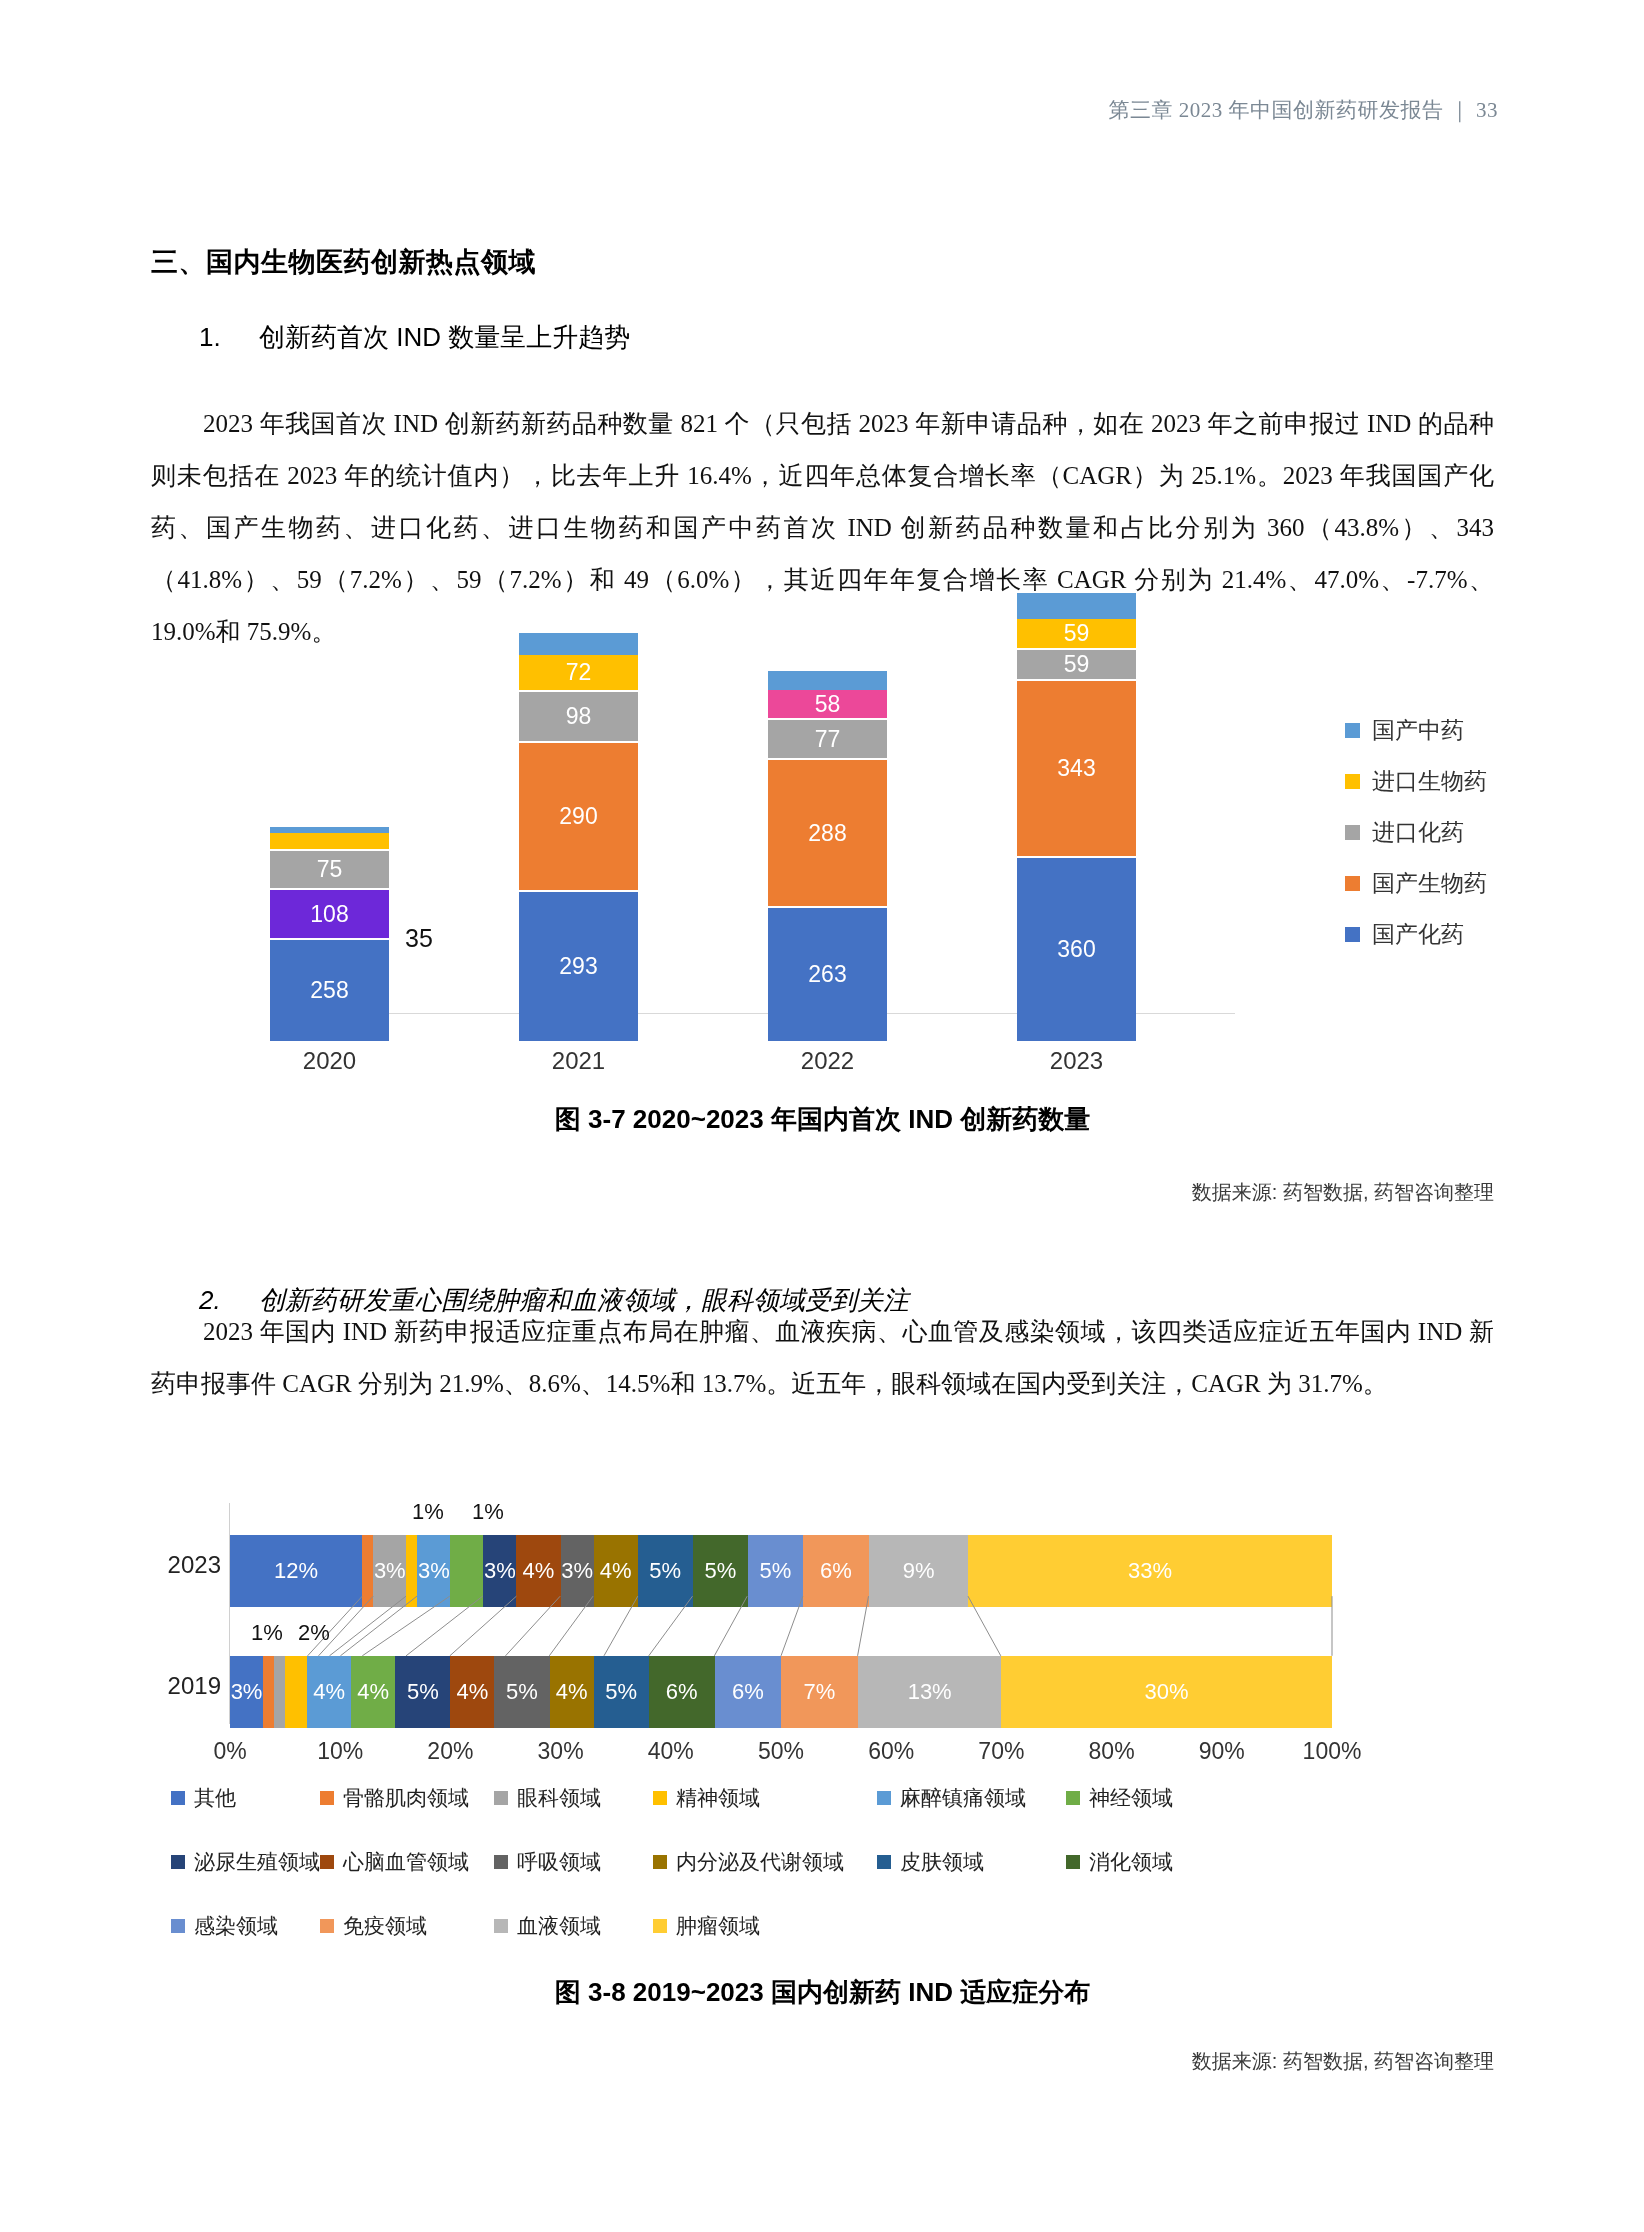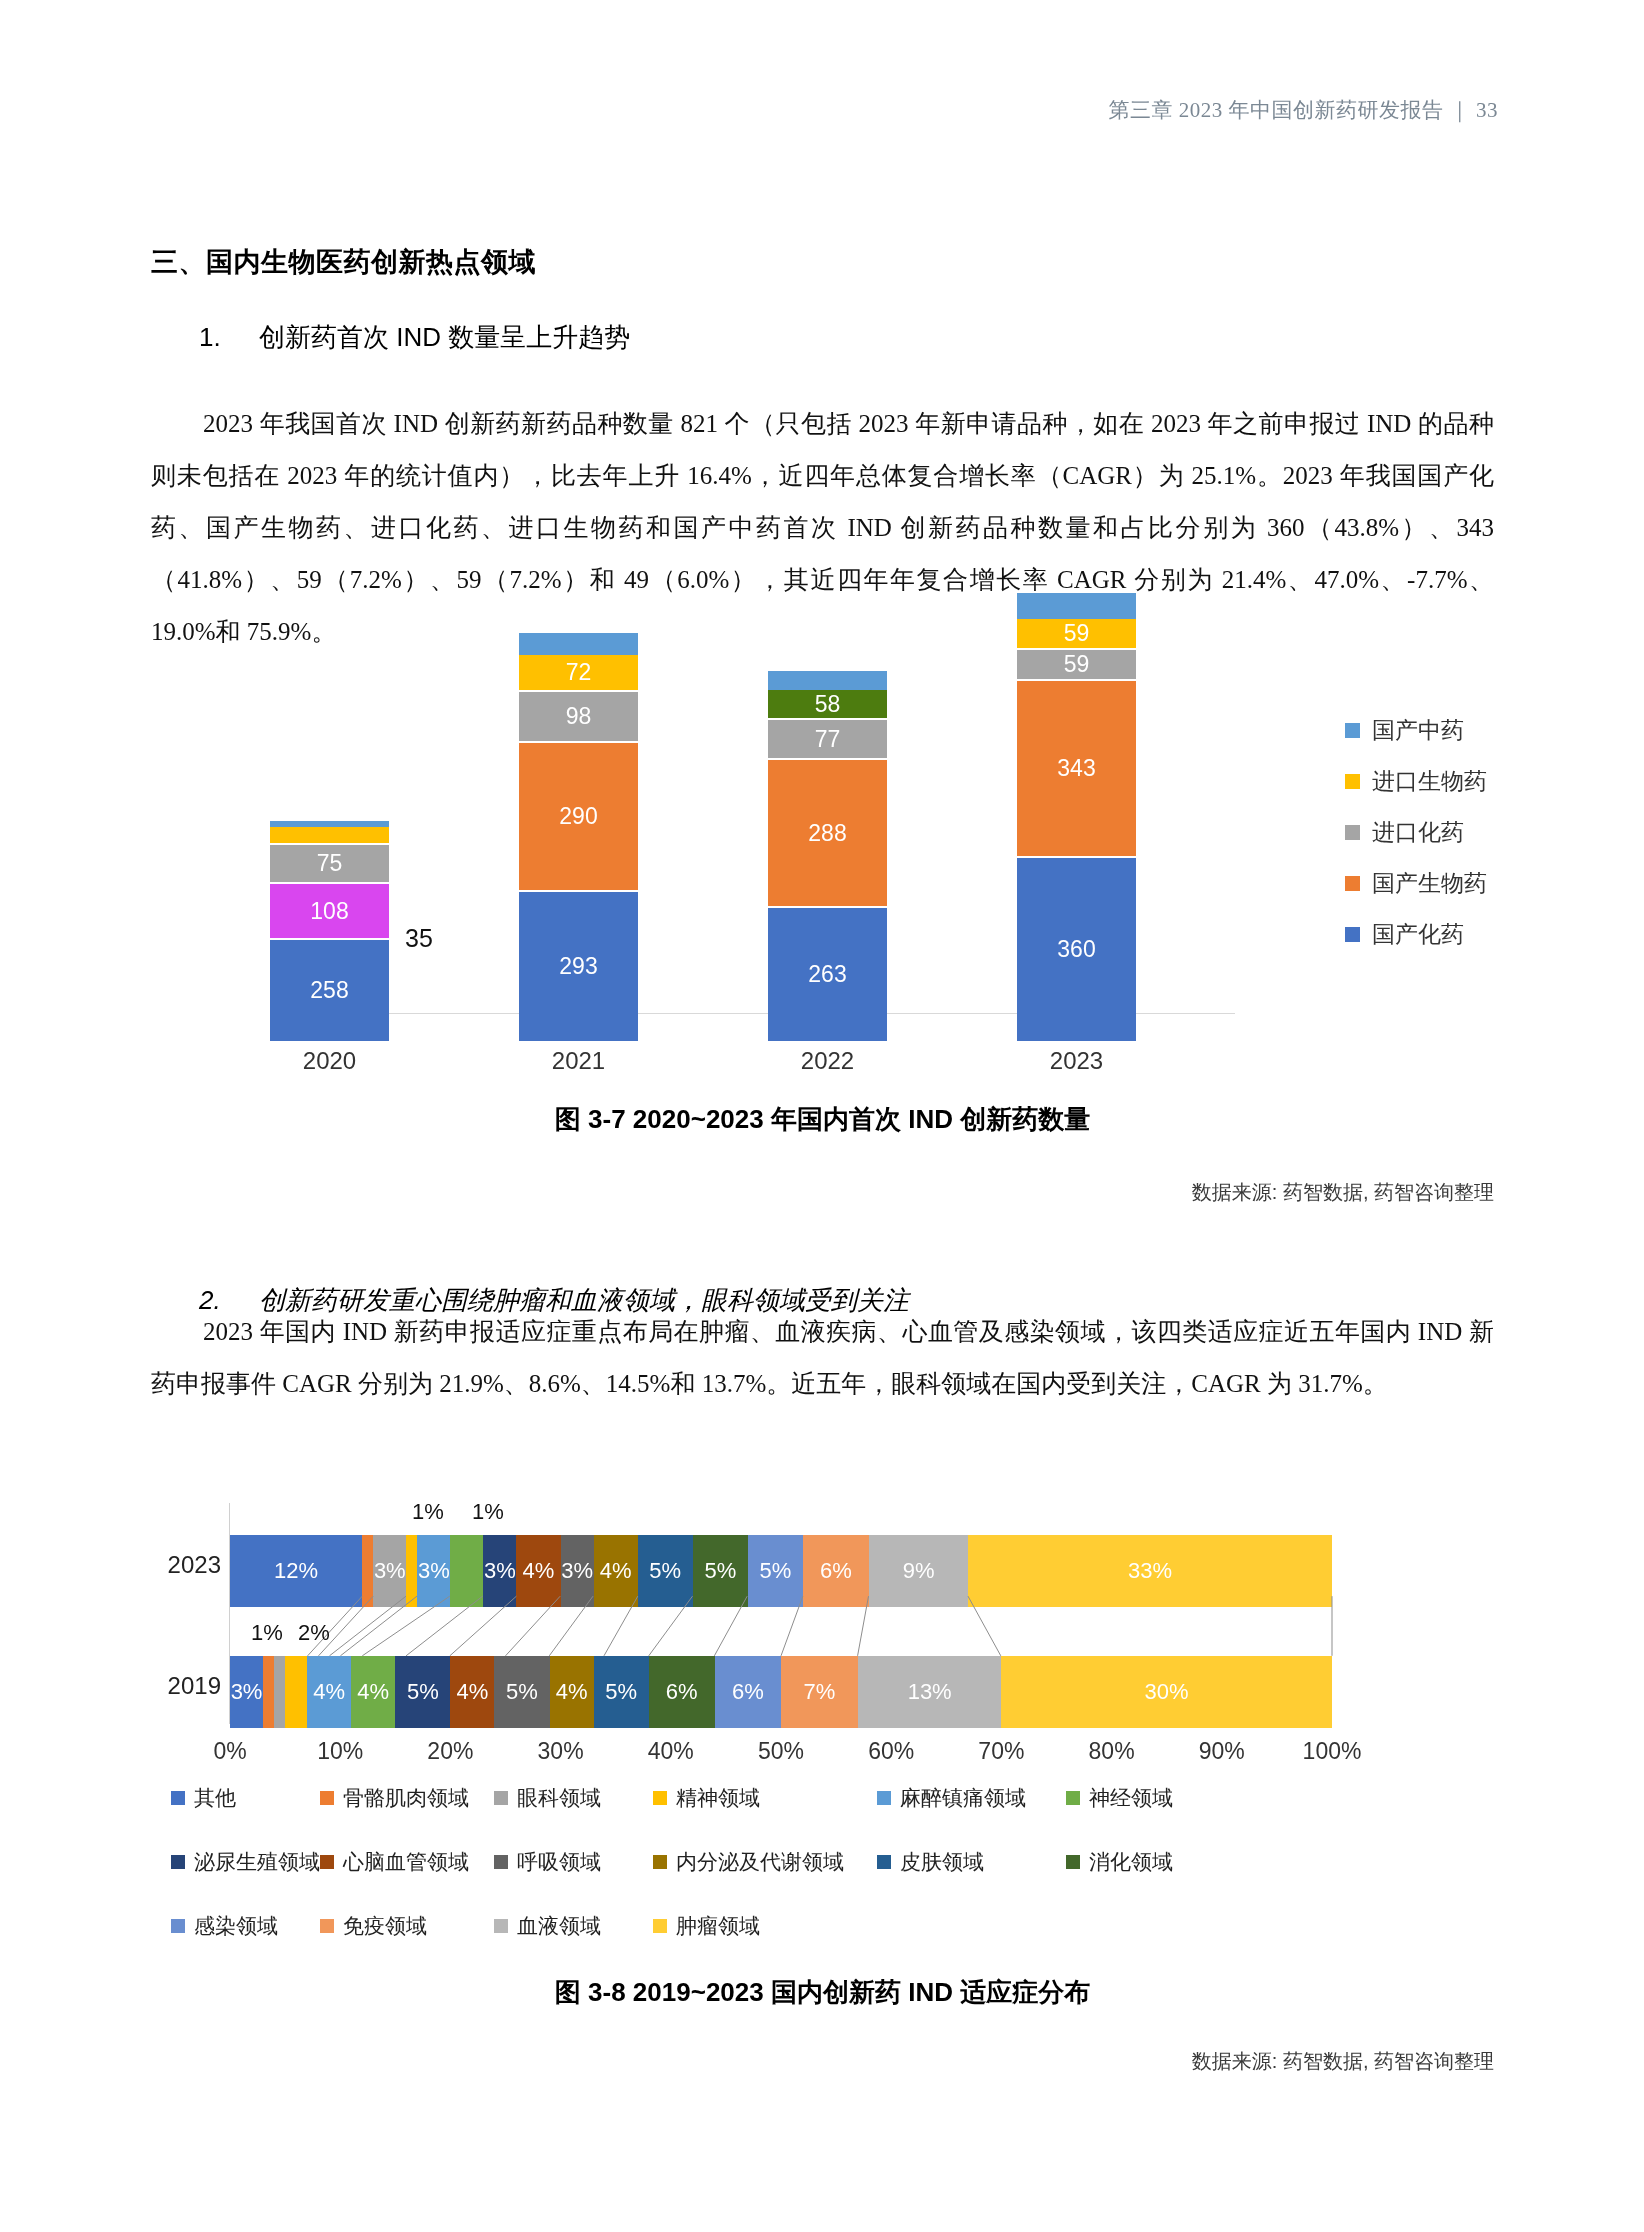--- a/index.html
+++ b/index.html
@@ -263,21 +263,21 @@
 
   <div class="para" id="para-1">2023 年我国首次 IND 创新药新药品种数量 821 个（只包括 2023 年新申请品种，如在 2023 年之前申报过 IND 的品种则未包括在 2023 年的统计值内），比去年上升 16.4%，近四年总体复合增长率（CAGR）为 25.1%。2023 年我国国产化药、国产生物药、进口化药、进口生物药和国产中药首次 IND 创新药品种数量和占比分别为 360（43.8%）、343（41.8%）、59（7.2%）、59（7.2%）和 49（6.0%），其近四年年复合增长率 CAGR 分别为 21.4%、47.0%、-7.7%、19.0%和 75.9%。</div>
 
   <div class="fig1">
     <div class="fig1-axis"></div>
 
     <div class="col-total" style="left:119px; top:229px;">9</div>
     <div class="col-side" style="left:254px; top:267px;">35</div>
     <div class="col-group" style="left:119px;">
       <div class="seg" style="height:103px; background:#4472c4;">258</div>
-      <div class="seg" style="height:56px;  background:#d946ef;">108</div>
+      <div class="seg" style="height:50px;  background:#6d28d9;">108</div>
       <div class="seg" style="height:39px;  background:#a5a5a5;">75</div>
       <div class="seg" style="height:18px;  background:#ffc000;"></div>
       <div class="seg noborder" style="height:6px; background:#5b9bd5;"></div>
     </div>
     <div class="col-label" style="left:119px;">2020</div>
 
     <div class="col-total" style="left:368px; top:98px;">43</div>
     <div class="col-group" style="left:368px;">
       <div class="seg" style="height:151px; background:#4472c4;">293</div>
       <div class="seg" style="height:149px; background:#ed7d31;">290</div>
@@ -285,21 +285,21 @@
       <div class="seg" style="height:37px;  background:#ffc000;">72</div>
       <div class="seg noborder" style="height:22px; background:#5b9bd5;"></div>
     </div>
     <div class="col-label" style="left:368px;">2021</div>
 
     <div class="col-total" style="left:617px; top:127px;">36</div>
     <div class="col-group" style="left:617px;">
       <div class="seg" style="height:135px; background:#4472c4;">263</div>
       <div class="seg" style="height:148px; background:#ed7d31;">288</div>
       <div class="seg" style="height:40px;  background:#a5a5a5;">77</div>
-      <div class="seg" style="height:30px;  background:#4d7c0f;">58</div>
+      <div class="seg" style="height:30px;  background:#ec4899;">58</div>
       <div class="seg noborder" style="height:19px; background:#5b9bd5;"></div>
     </div>
     <div class="col-label" style="left:617px;">2022</div>
 
     <div class="col-total" style="left:866px; top:48px;">49</div>
     <div class="col-group" style="left:866px;">
       <div class="seg" style="height:185px; background:#4472c4;">360</div>
       <div class="seg" style="height:177px; background:#ed7d31;">343</div>
       <div class="seg" style="height:31px;  background:#a5a5a5;">59</div>
       <div class="seg" style="height:31px;  background:#ffc000;">59</div>

